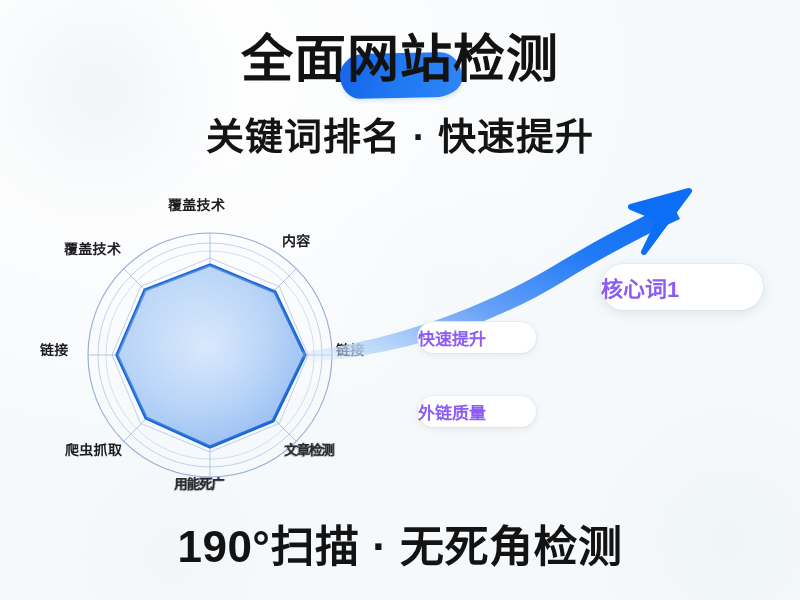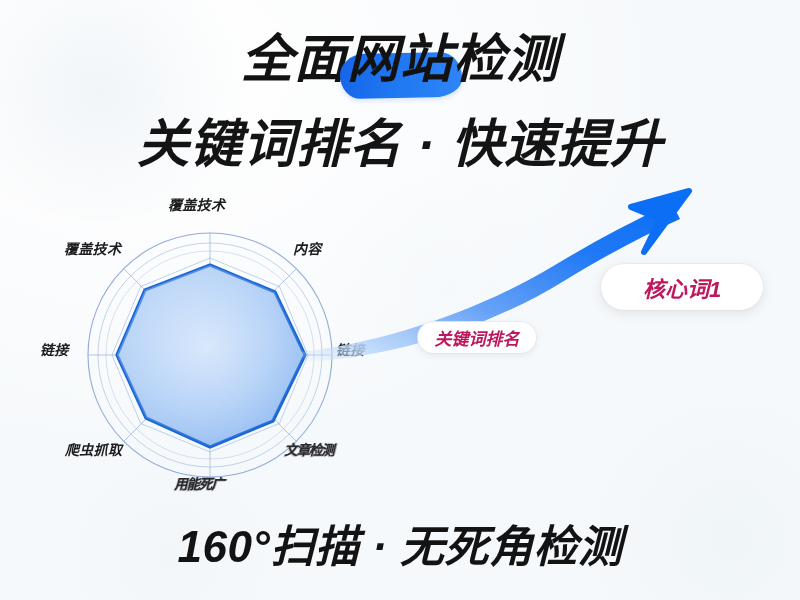--- a/index.html
+++ b/index.html
@@ -16,21 +16,20 @@
   }
 
   #poster {
     position: relative;
     width: 800px;
     height: 600px;
     background:
       radial-gradient(ellipse 520px 380px at 18% 12%, #ffffff 0%, #fbfcfd 55%, #f6f9fb 100%),
       linear-gradient(165deg, #f9fbfc 0%, #ffffff 38%, #f7fafb 72%, #fdfdfd 100%);
     overflow: hidden;
-    font-style: italic;
   }
 
   
   .tex {
     position: absolute;
     border-radius: 50%;
     pointer-events: none;
   }
   .tex.a { left: -60px;  top: -40px;  width: 320px; height: 260px;
            background: radial-gradient(circle, rgba(236,242,246,.75) 0%, rgba(255,255,255,0) 70%); }
@@ -76,21 +75,21 @@
     border-radius: 30px 26px 34px 24px / 26px 30px 22px 28px;
     transform: rotate(-1.1deg);
     box-shadow: 0 2px 5px rgba(30,110,230,.18);
   }
 
   #subheadline {
     position: absolute;
     left: 0; top: 118px;
     width: 800px;
     text-align: center;
-    font-size: 52px;
+    font-size: 38px;
     font-weight: 700;
     letter-spacing: 1px;
     color: #141414;
     line-height: 1;
   }
 
   #footline {
     position: absolute;
     left: 0; top: 525px;
     width: 800px;
@@ -135,24 +134,23 @@
     width: 420px; height: 190px;
     display: block;
     pointer-events: none;
   }
 
   
   .chip {
     position: absolute;
     display: flex;
     align-items: center;
-    justify-content: center;
     background: #ffffff;
     border-radius: 22px;
-    color: #be185d;
+    color: #8b5cf6;
     font-weight: 700;
     box-shadow: 0 2px 7px rgba(120,135,150,.16), 0 0 0 1px rgba(235,240,245,.9);
   }
   .chip-sm { font-size: 17px; width: 118px; height: 31px; }
   .chip-lg { font-size: 22px; width: 162px; height: 46px; border-radius: 26px;
              box-shadow: 0 3px 12px rgba(120,135,150,.19), 0 0 0 1px rgba(236,241,246,.9); }
 
   #chip-crawl  { left: 418px; top: 322px; }
   #chip-tdk    { left: 418px; top: 359px; }
   #chip-extlnk { left: 418px; top: 396px; }
@@ -219,21 +217,21 @@
         <line x1="170" y1="165" x2="83.7" y2="251.3"></line>
         <line x1="170" y1="165" x2="48" y2="165"></line>
         <line x1="170" y1="165" x2="83.7" y2="78.7"></line>
       </g>
 
       <polygon points="170,75 235,102 265,165 233,231 170,257 106,228 77,165 105,100" fill="url(#radarFill)" stroke="#1766d6" stroke-width="3.2" stroke-linejoin="round"></polygon>
       <polygon points="170,75 235,102 265,165 233,231 170,257 106,228 77,165 105,100" fill="url(#radarSheen)" stroke="none"></polygon>
     </svg>
 
     <div class="radar-label" style="left:128px; top:4px;">覆盖技术</div>
-    <div class="radar-label" style="left:253px; top:40px;margin-top:8px;">内容</div>
+    <div class="radar-label" style="left:242px; top:40px;">内容</div>
     <div class="radar-label" style="left:296px; top:149px;">链接</div>
     <div class="radar-label blurred" style="left:243px; top:249px;">文章检测</div>
     <div class="radar-label blurred" style="left:133px; top:283px;">用能死广</div>
     <div class="radar-label" style="left:25px; top:249px;">爬虫抓取</div>
     <div class="radar-label" style="left:0px; top:149px;">链接</div>
     <div class="radar-label" style="left:24px; top:48px;">覆盖技术</div>
   </div>
 
   <svg id="arrow-svg" viewBox="0 0 420 190" xmlns="http://www.w3.org/2000/svg">
     <defs>
@@ -254,22 +252,25 @@
              C 196,149 98,178 16,182 Z" fill="url(#arrowGrad)"></path>
 
     <path d="M 399,11
              L 341,27
              L 370,39
              L 354,72
              Z" fill="#0b6ef5" stroke="#0b6ef5" stroke-width="6" stroke-linejoin="round"></path>
   </svg>
 
   <div class="chip chip-sm" id="chip-crawl">
-    <span>关键词排名</span>
+    <span>快速提升</span>
+  </div>
+  <div class="chip chip-sm" id="chip-extlnk">
+    <span>外链质量</span>
   </div>
 
   <div class="chip chip-lg" id="card-kw1">
     <span>核心词1</span>
   </div>
 
-  <div id="footline">160°扫描 · 无死角检测</div>
+  <div id="footline">190°扫描 · 无死角检测</div>
 
 </div>
 
 </body></html>

